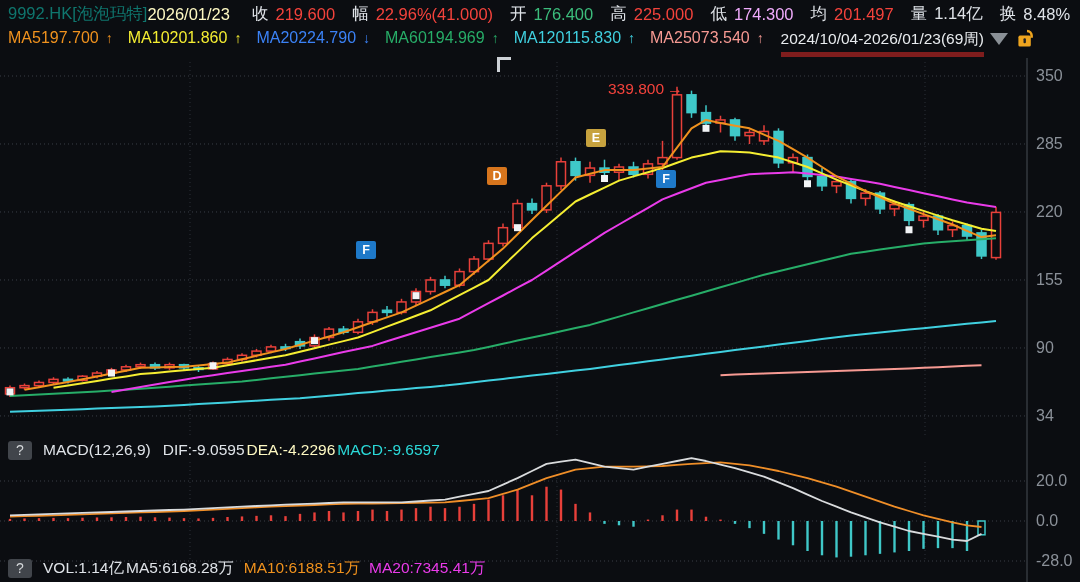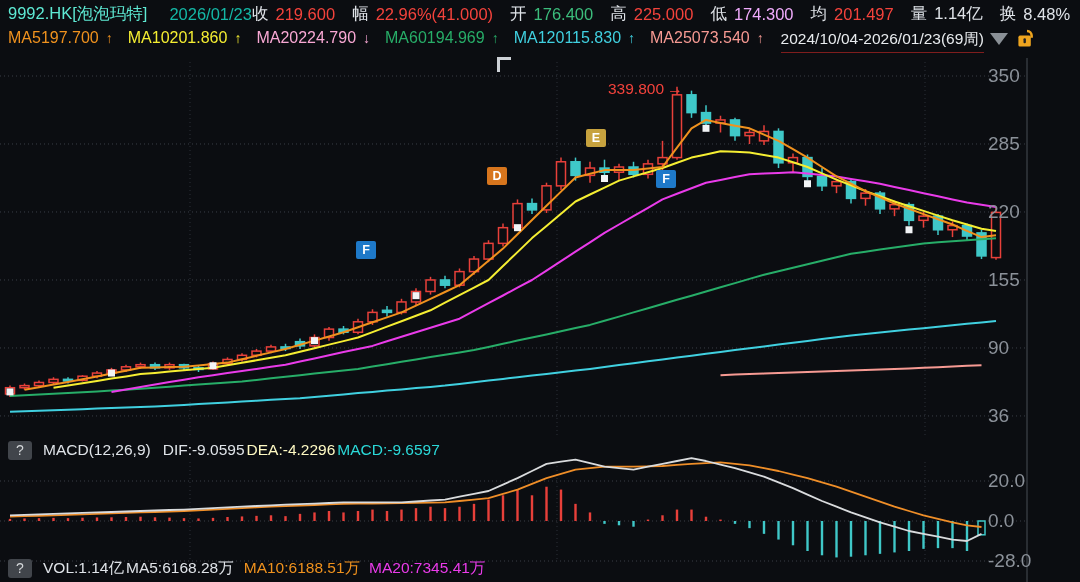--- a/index.html
+++ b/index.html
@@ -1,41 +1,41 @@
 <!DOCTYPE html>
 <html><head>
 <meta charset="utf-8">
 <style>
   html,body{margin:0;padding:0;background:#07080b;}
   #app{position:relative;width:1080px;height:582px;background:#0b0d11;overflow:hidden;
        font-family:"Liberation Sans","DejaVu Sans",sans-serif;-webkit-font-smoothing:antialiased;}
   .row{position:absolute;display:flex;align-items:center;white-space:nowrap;}
   .h1{top:3px;left:8px;height:22px;font-size:16.5px;}
-  .h1 .sym{color:#5eead4;margin-right:22px;}
-  .h1 .dt{color:#14b8a6;}
+  .h1 .sym{color:#0f766e;}
+  .h1 .dt{color:#fef9c3;margin-right:22px;}
   .h1 .lab{color:#dfe3e8;margin-right:7px;}
   .h1 .val{margin-right:17px;}
   .h2{top:27px;left:8px;height:22px;font-size:16px;}
   .ma-item{display:flex;align-items:center;margin-right:15px;}
   .ma-item .mv{}
   .ma-item .arr{margin-left:7px;font-size:14px;}
   .range{position:absolute;top:29px;right:96px;color:#e8ebee;font-size:15.5px;
-         border-bottom:1px solid #7f1d1d;padding-bottom:2px;cursor:pointer;}
+         border-bottom:5px solid #7f1d1d;padding-bottom:2px;cursor:pointer;}
   .tri{position:absolute;top:33px;right:72px;width:0;height:0;cursor:pointer;
        border-left:9px solid transparent;border-right:9px solid transparent;border-top:12px solid #8a9096;}
   .lock{position:absolute;top:28px;right:42px;cursor:pointer;}
   svg#chart{position:absolute;left:0;top:0;}
   .corner{position:absolute;left:497px;top:57px;width:11px;height:12px;
           border-left:3px solid #cdd1d6;border-top:3px solid #cdd1d6;}
   .annot{position:absolute;left:608px;top:80px;color:#f4433c;font-size:15.5px;display:flex;align-items:center;text-align:center;}
   .annot .arr{margin-left:3px;font-size:16px;}
   .badge{position:absolute;width:20px;height:18px;border-radius:2px;transform:translate(-50%,-50%);
          display:flex;align-items:center;justify-content:center;color:#fff;
          font-size:12.5px;font-weight:bold;cursor:pointer;}
-  .axlab{position:absolute;left:988px;color:#8b9199;font-size:19px;transform:translateY(-50%);}
+  .axlab{position:absolute;left:1036px;color:#8b9199;font-size:16px;transform:translateY(-50%);}
   .ihdr{position:absolute;left:8px;height:20px;display:flex;align-items:center;font-size:15.5px;}
   .qbox{width:24px;height:19px;background:#41454b;color:#d4d7da;border-radius:3px;margin-right:11px;
         display:flex;align-items:center;justify-content:center;font-size:14px;cursor:pointer;}
   .seg{margin-right:2px;text-align:center;}
 </style>
 </head>
 <body>
 
 <div id="app">
   <div class="row h1" id="hdr1">
@@ -62,21 +62,21 @@
       <span class="ma-item" style="color:#f0921e">
         <span>MA5</span>
         <span class="mv">197.700</span>
         <span class="arr">↑</span>
       </span>
       <span class="ma-item" style="color:#f5ee32">
         <span>MA10</span>
         <span class="mv">201.860</span>
         <span class="arr">↑</span>
       </span>
-      <span class="ma-item" style="color:#f9a8d4">
+      <span class="ma-item" style="color:#3b82f6">
         <span>MA20</span>
         <span class="mv">224.790</span>
         <span class="arr">↓</span>
       </span>
       <span class="ma-item" style="color:#27ad68">
         <span>MA60</span>
         <span class="mv">194.969</span>
         <span class="arr">↑</span>
       </span>
       <span class="ma-item" style="color:#40d0e0">
@@ -354,21 +354,21 @@
       <div class="badge" style="left:497px;top:176px;background:#d7751d">D</div>
       <div class="badge" style="left:596px;top:138px;background:#c7a23e">E</div>
       <div class="badge" style="left:666px;top:179px;background:#1e79c9">F</div>
     </div>
   <div id="axlabs">
       <div class="axlab" style="top:76px">350</div>
       <div class="axlab" style="top:143.99px">285</div>
       <div class="axlab" style="top:211.98000000000002px">220</div>
       <div class="axlab" style="top:279.97px">155</div>
       <div class="axlab" style="top:347.96000000000004px">90</div>
-      <div class="axlab" style="top:415.95px">36</div>
+      <div class="axlab" style="top:415.95px">34</div>
       <div class="axlab" style="top:481px">20.0</div>
       <div class="axlab" style="top:521px">0.0</div>
       <div class="axlab" style="top:561px">-28.0</div>
     </div>
 
   <div class="ihdr" style="top:440px">
     <span class="qbox">?</span>
     <span class="seg" style="color:#dfe3e8;margin-right:12px">MACD(12,26,9)</span>
     <span class="seg" style="color:#dfe3e8">DIF:-9.0595</span>
     <span class="seg" style="color:#fef9c3">DEA:-4.2296</span>

